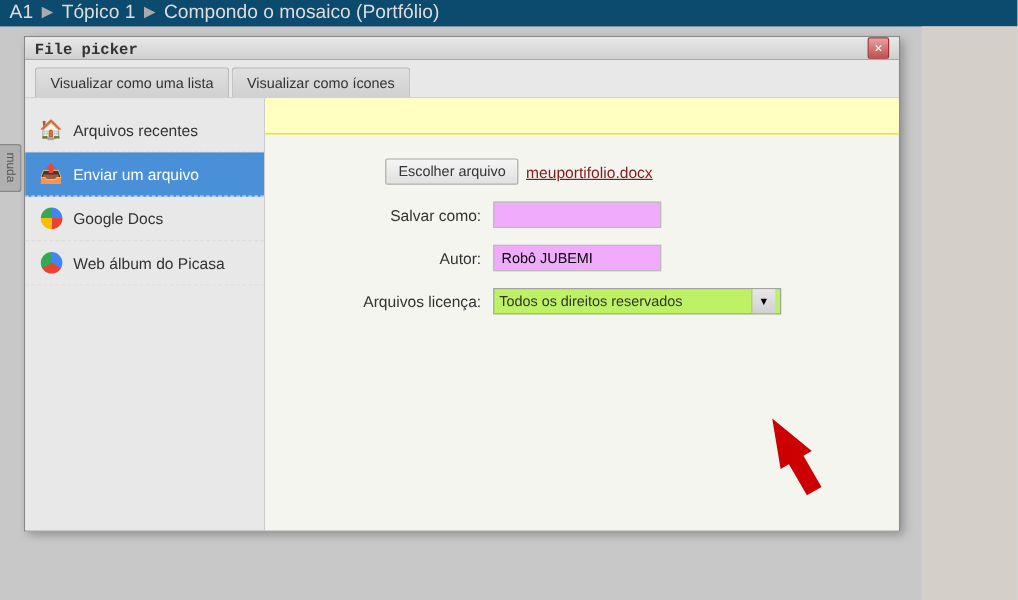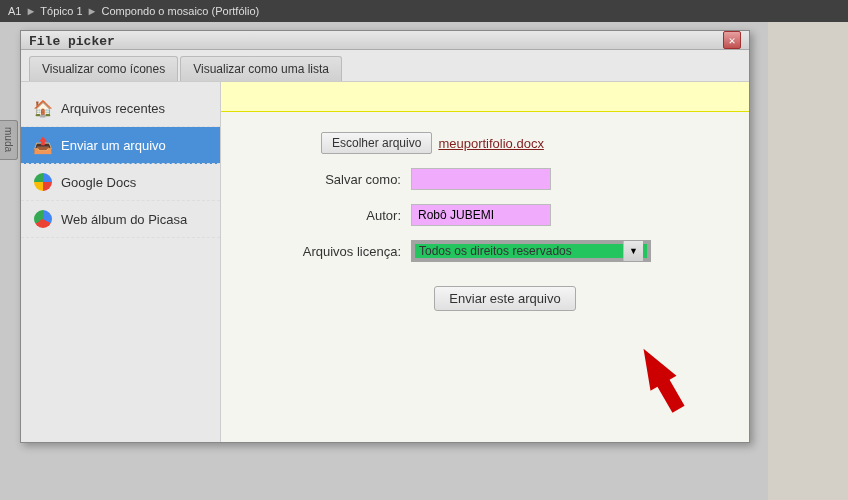--- a/index.html
+++ b/index.html
@@ -13,27 +13,27 @@
       position: relative;
     }
 
     
     .breadcrumb-bar {
       position: absolute;
       top: 0;
       left: 0;
       right: 0;
       height: 22px;
-      background: #404040;
+      background: #0c4a6e;
       display: flex;
       align-items: center;
       padding: 0 8px;
       gap: 4px;
       color: #ddd;
-      font-size: 11px;
+      font-size: 16px;
     }
     .breadcrumb-bar span { color: #ddd; }
     .breadcrumb-bar .sep { color: #aaa; }
 
     
     .left-edge-btn {
       position: absolute;
       top: 120px;
       left: 0;
       width: 18px;
@@ -230,22 +230,22 @@
     .text-input {
       border: 1px solid #bbb;
       padding: 3px 6px;
       font-size: 12px;
       width: 140px;
       background: #f0abfc;
     }
     .select-box {
       display: flex;
       align-items: center;
-      border: 4px solid #a3a3a3;
-      background: #22c55e;
+      border: 1px solid #a3a3a3;
+      background: #bef264;
       width: 240px;
       height: 22px;
       padding: 0 4px;
       font-size: 12px;
       justify-content: space-between;
     }
     .select-arrow {
       width: 20px;
       height: 20px;
       background: linear-gradient(to bottom, #e8e8e8, #d0d0d0);
@@ -326,24 +326,24 @@
 
   <div class="dialog-titlebar">
     <span class="dialog-title">File picker</span>
     <div class="dialog-close">
       <span>✕</span>
     </div>
   </div>
 
   <div class="tab-bar">
     <div class="tab">
-      <span>Visualizar como ícones</span>
+      <span>Visualizar como uma lista</span>
     </div>
     <div class="tab">
-      <span>Visualizar como uma lista</span>
+      <span>Visualizar como ícones</span>
     </div>
   </div>
 
   <div class="dialog-body">
 
     <div class="sidebar">
       <div class="sidebar-item">
         <span class="icon recent-icon">🏠</span>
         <span>Arquivos recentes</span>
       </div>
@@ -397,23 +397,20 @@
         <div class="form-row">
           <span class="form-label">Arquivos licença:</span>
           <div class="form-controls">
             <div class="select-box">
               <span class="select-text">Todos os direitos reservados</span>
               <div class="select-arrow">▼</div>
             </div>
           </div>
         </div>
 
-        <div class="submit-area">
-          <button class="btn-submit">Enviar este arquivo</button>
-        </div>
       </div>
 
       <div class="arrow-container">
         <svg width="80" height="90" viewBox="0 0 80 90">
 
           <polygon points="40,10 55,50 47,50 47,80 33,80 33,50 25,50" fill="#cc0000" transform="rotate(-30, 40, 45)"></polygon>
         </svg>
       </div>
     </div>
   </div>

